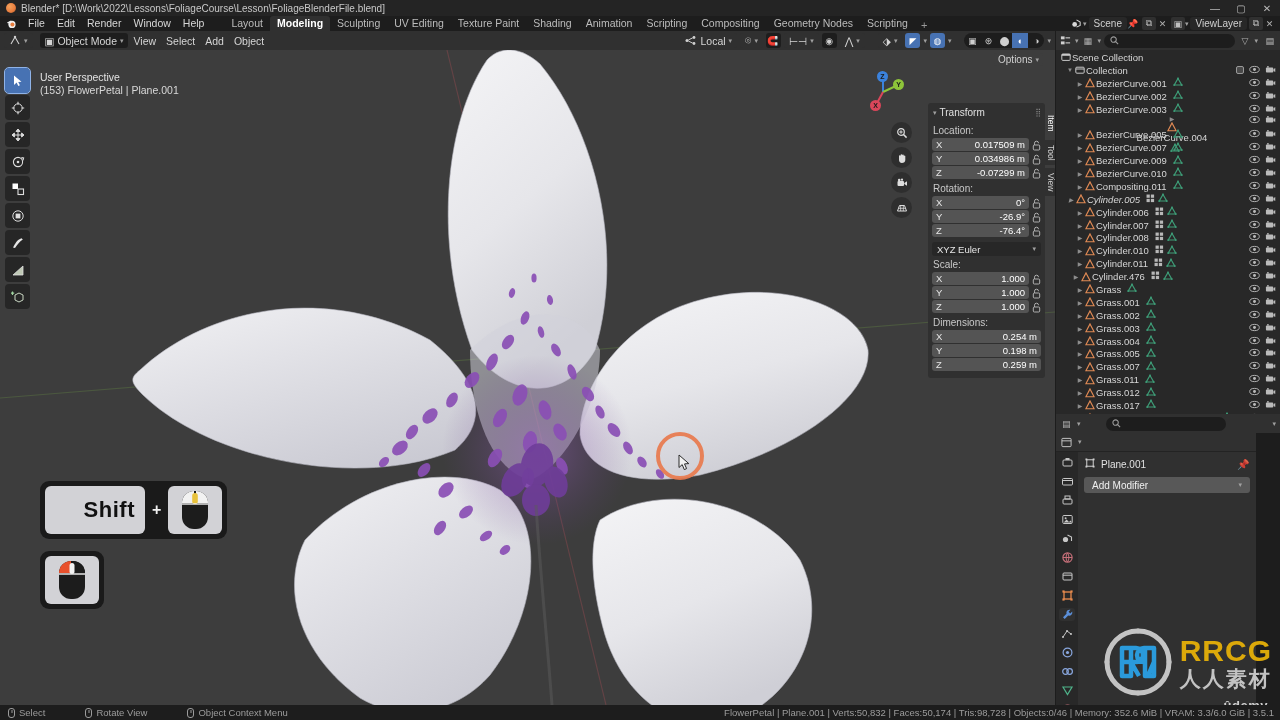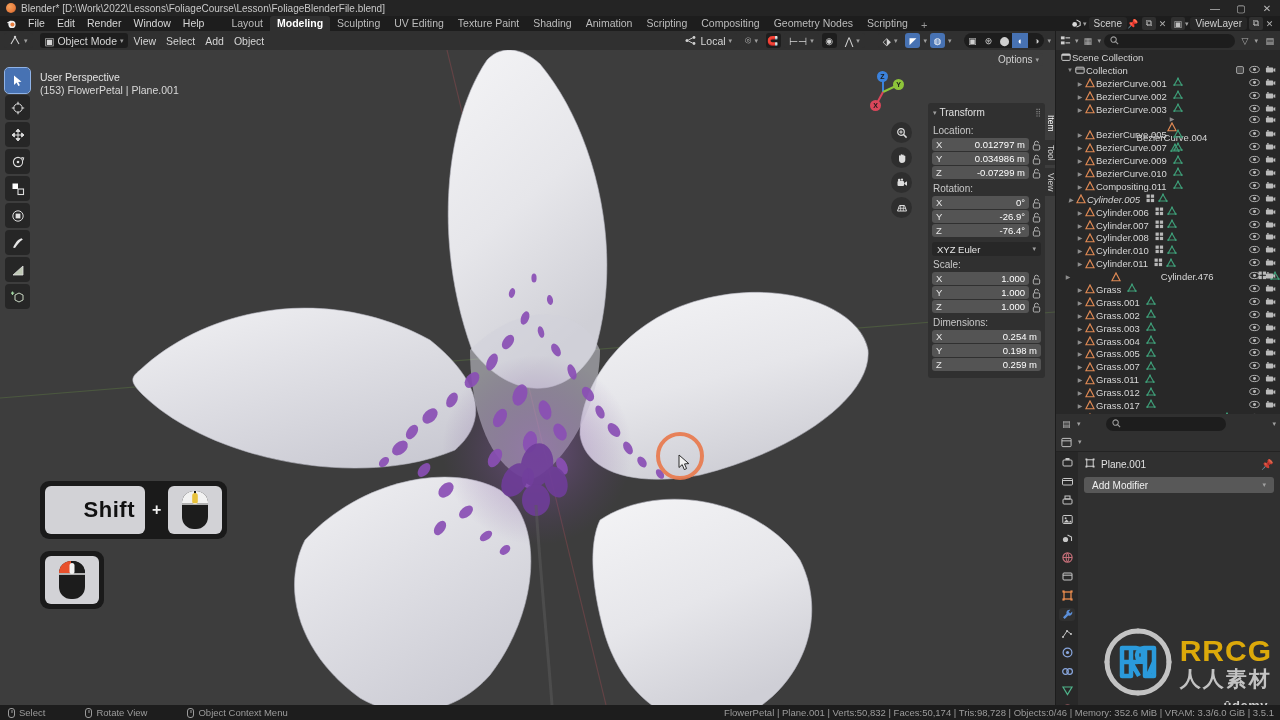--- a/index.html
+++ b/index.html
@@ -197,21 +197,21 @@
   .ol-right { position: absolute; right: 4px; display: flex; align-items: center; gap: 5px; }
   .eye, .cam { opacity: .88; }
   #outliner-footer {
     position: absolute; left: 0; bottom: 0; width: 224px; height: 19px; background: #303030;
     display: flex; align-items: center; padding: 0 4px; gap: 4px;
   }
   #outliner-footer .ol-search { max-width: 120px; margin: 0 auto; }
 
   
   #props {
-    position: absolute; left: 1056px; top: 433px; width: 224px; height: 272px; background: #303030;
+    position: absolute; left: 1056px; top: 433px; width: 200px; height: 272px; background: #303030;
   }
   #props-header {
     height: 19px; background: #303030; display: flex; align-items: center; padding: 0 4px; gap: 5px;
     border-bottom: 1px solid #232323;
   }
   #props-tabs {
     position: absolute; left: 0; top: 19px; width: 22px; bottom: 0; background: #282828;
     padding-top: 4px; display: flex; flex-direction: column; align-items: center; gap: 6px;
   }
   .ptab { width: 16px; height: 16px; display: flex; align-items: center; justify-content: center; border-radius: 3px; }
@@ -594,21 +594,21 @@
       <div class="np-title">
         <span class="caret">▾</span>
         <span>Transform</span>
         <span style="margin-left:auto; color:#8a8a8a; font-size:8px;">⣿</span>
       </div>
 
       <div class="np-label">Location:</div>
       <div class="np-row">
         <div class="np-field">
           <span class="fname">X</span>
-          <span class="fval">0.012797 m</span>
+          <span class="fval">0.017509 m</span>
         </div>
         <svg class="lock" viewBox="0 0 9 11">
             <path d="M2.5 5 V3.2 a2 2 0 0 1 4 0" fill="none" stroke="#c6c6c6" stroke-width="1"></path>
             <rect x="1.3" y="5" width="6.4" height="5" rx="1" fill="none" stroke="#c6c6c6" stroke-width="1"></rect>
           </svg>
       </div>
       <div class="np-row">
         <div class="np-field">
           <span class="fname">Y</span>
           <span class="fval">0.034986 m</span>
@@ -1233,21 +1233,21 @@
                 <ellipse cx="6" cy="4.5" rx="5.2" ry="3.4" fill="none" stroke="#d0d0d0" stroke-width="1"></ellipse>
                 <circle cx="6" cy="4.5" r="1.6" fill="#d0d0d0"></circle>
               </svg></span>
             <span class="cam"><svg width="11" height="9" viewBox="0 0 12 9">
                 <rect x="1" y="2.4" width="8" height="5.4" rx="1" fill="#d0d0d0"></rect>
                 <path d="M9.2 4.2 L11.2 2.9 V7.3 L9.2 6 Z" fill="#d0d0d0"></path>
                 <circle cx="3.2" cy="1.6" r="1" fill="#d0d0d0"></circle>
               </svg></span>
           </span>
         </div>
-        <div class="ol-row" style="padding-left: 8px; justify-content: space-between;">
+        <div class="ol-row" style="padding-left: 16px;">
           <span class="ol-disc">▶</span>
           <span class="ol-ico">
             <svg width="10" height="10" viewBox="0 0 11 11">
               <path d="M5.5 1 L10 9.6 H1 Z" fill="none" stroke="#e08a54" stroke-width="1.3"></path>
             </svg>
           </span>
           <span class="ol-name">Cylinder.476</span>
           <span class="ol-extra">
             <span><svg width="9" height="9" viewBox="0 0 10 10">
                 <rect x="0.6" y="0.6" width="3.6" height="3.6" fill="#b8b8b8"></rect>

